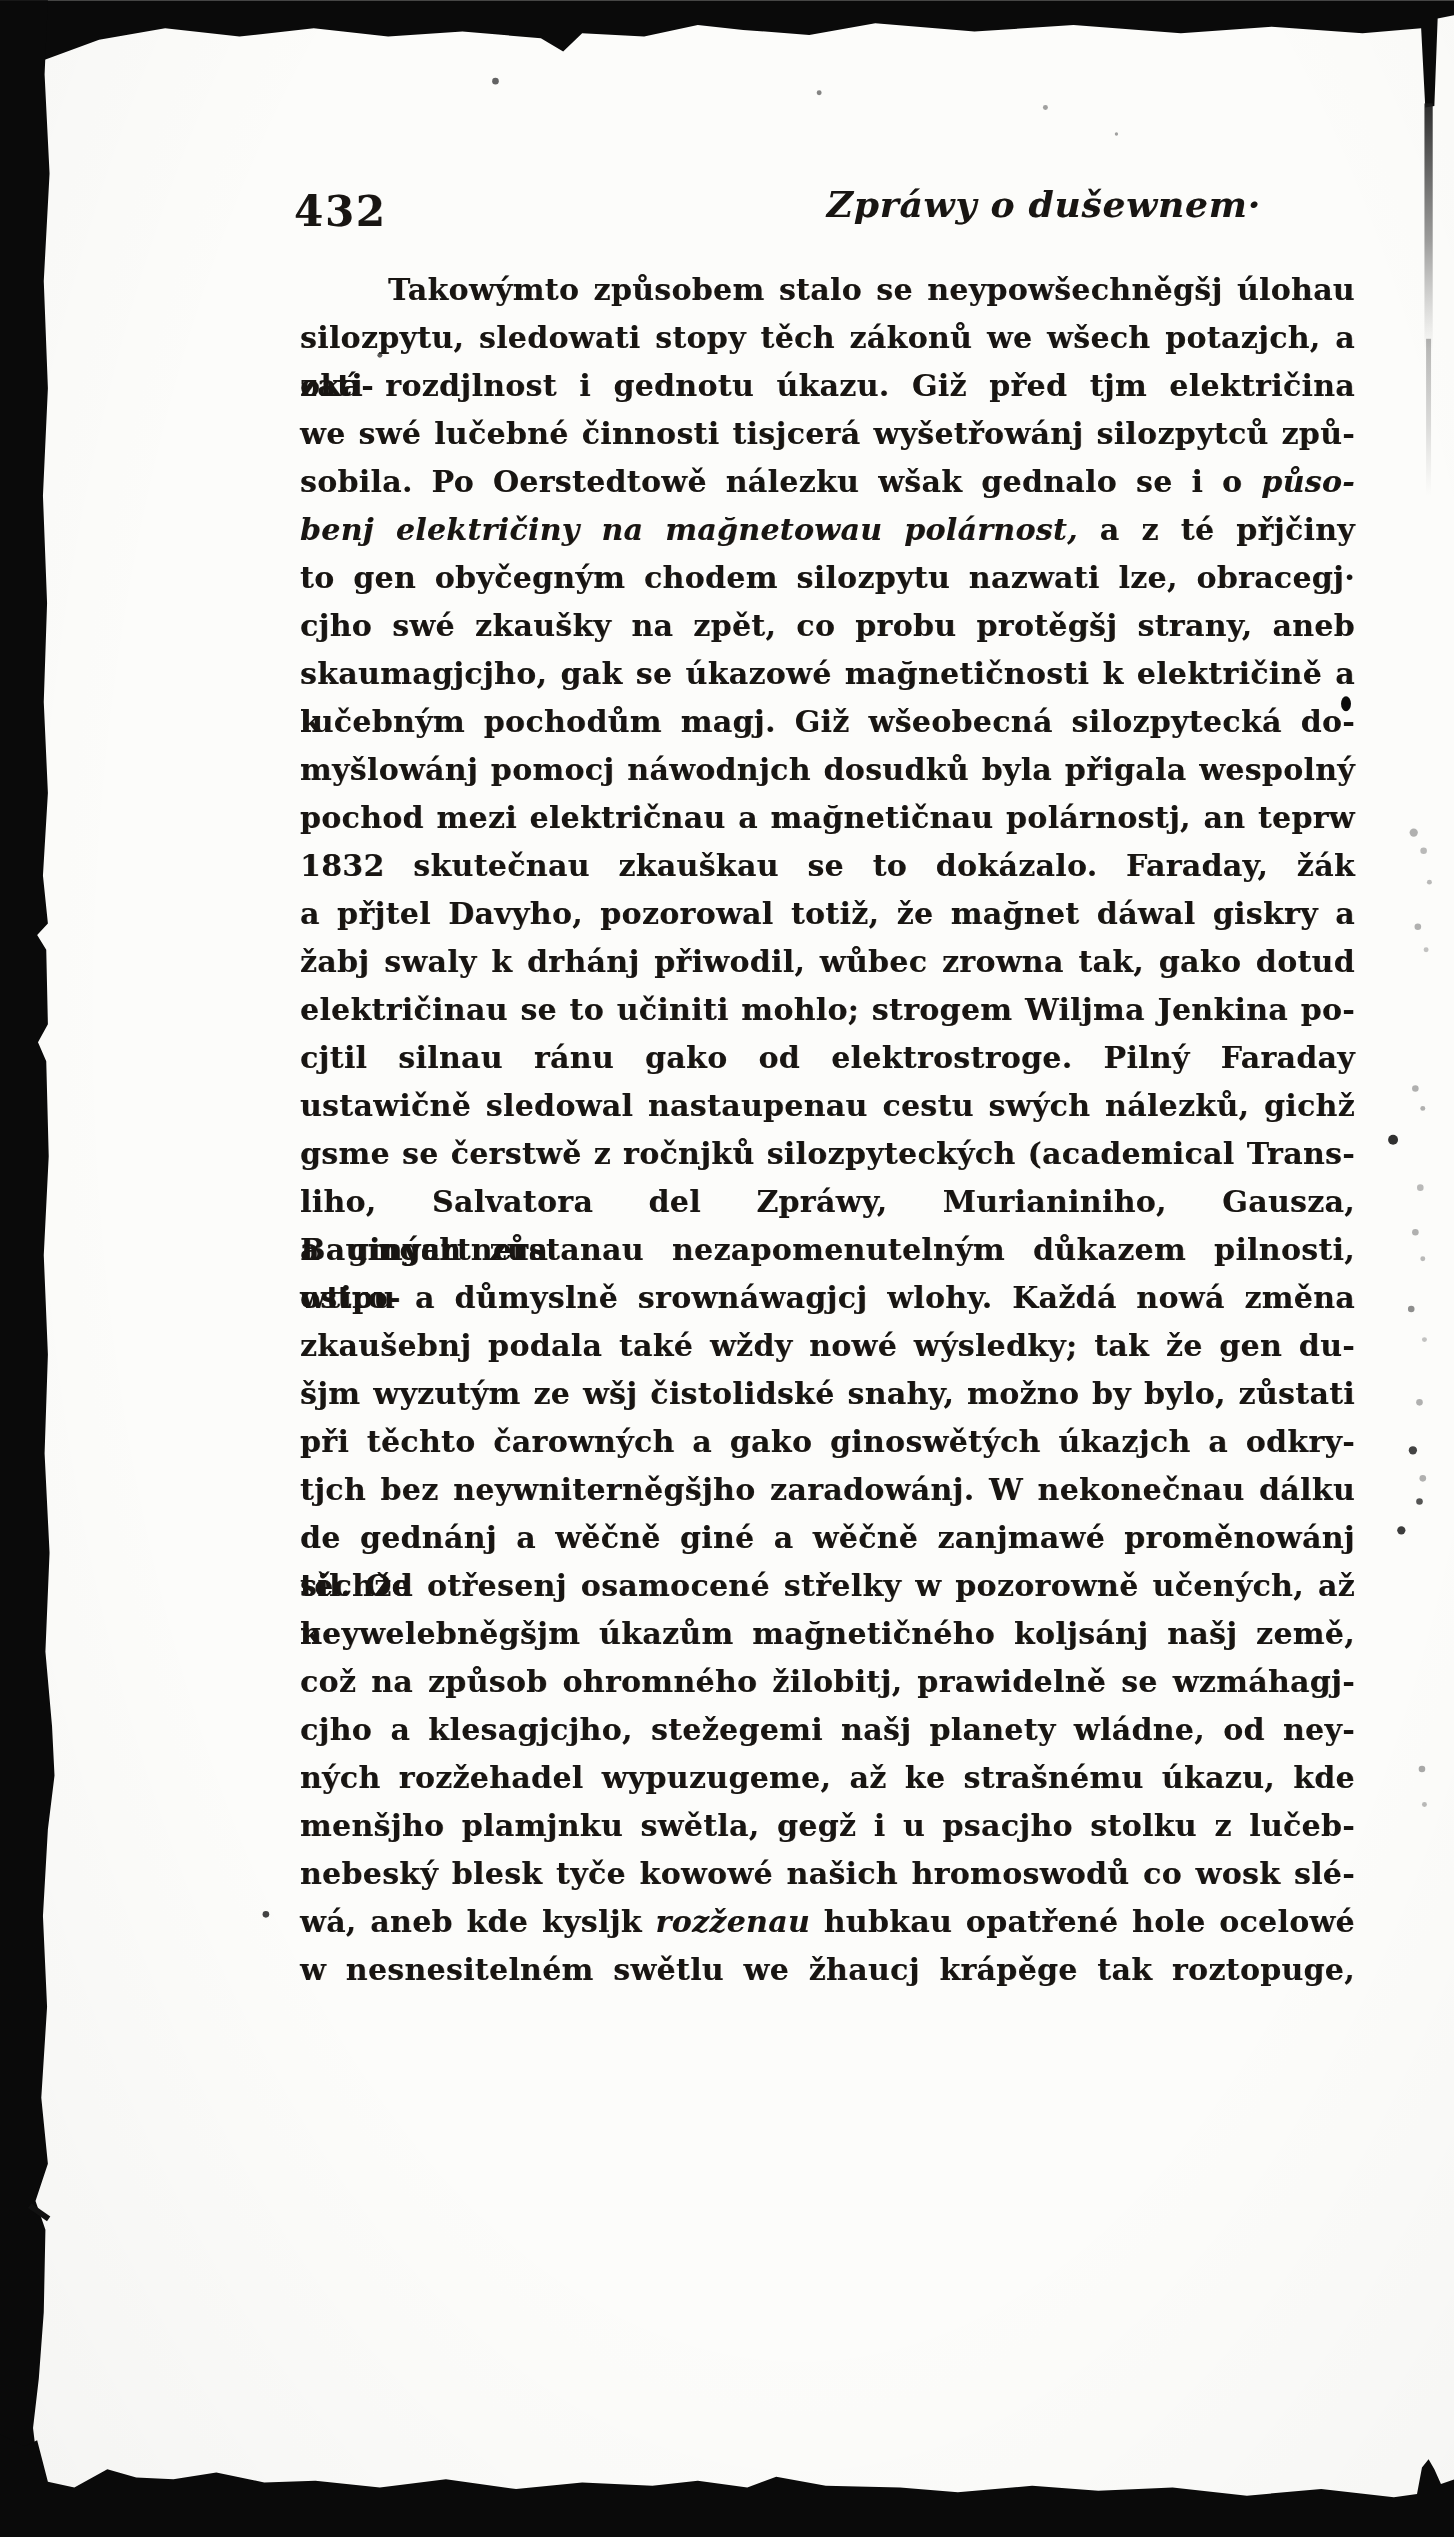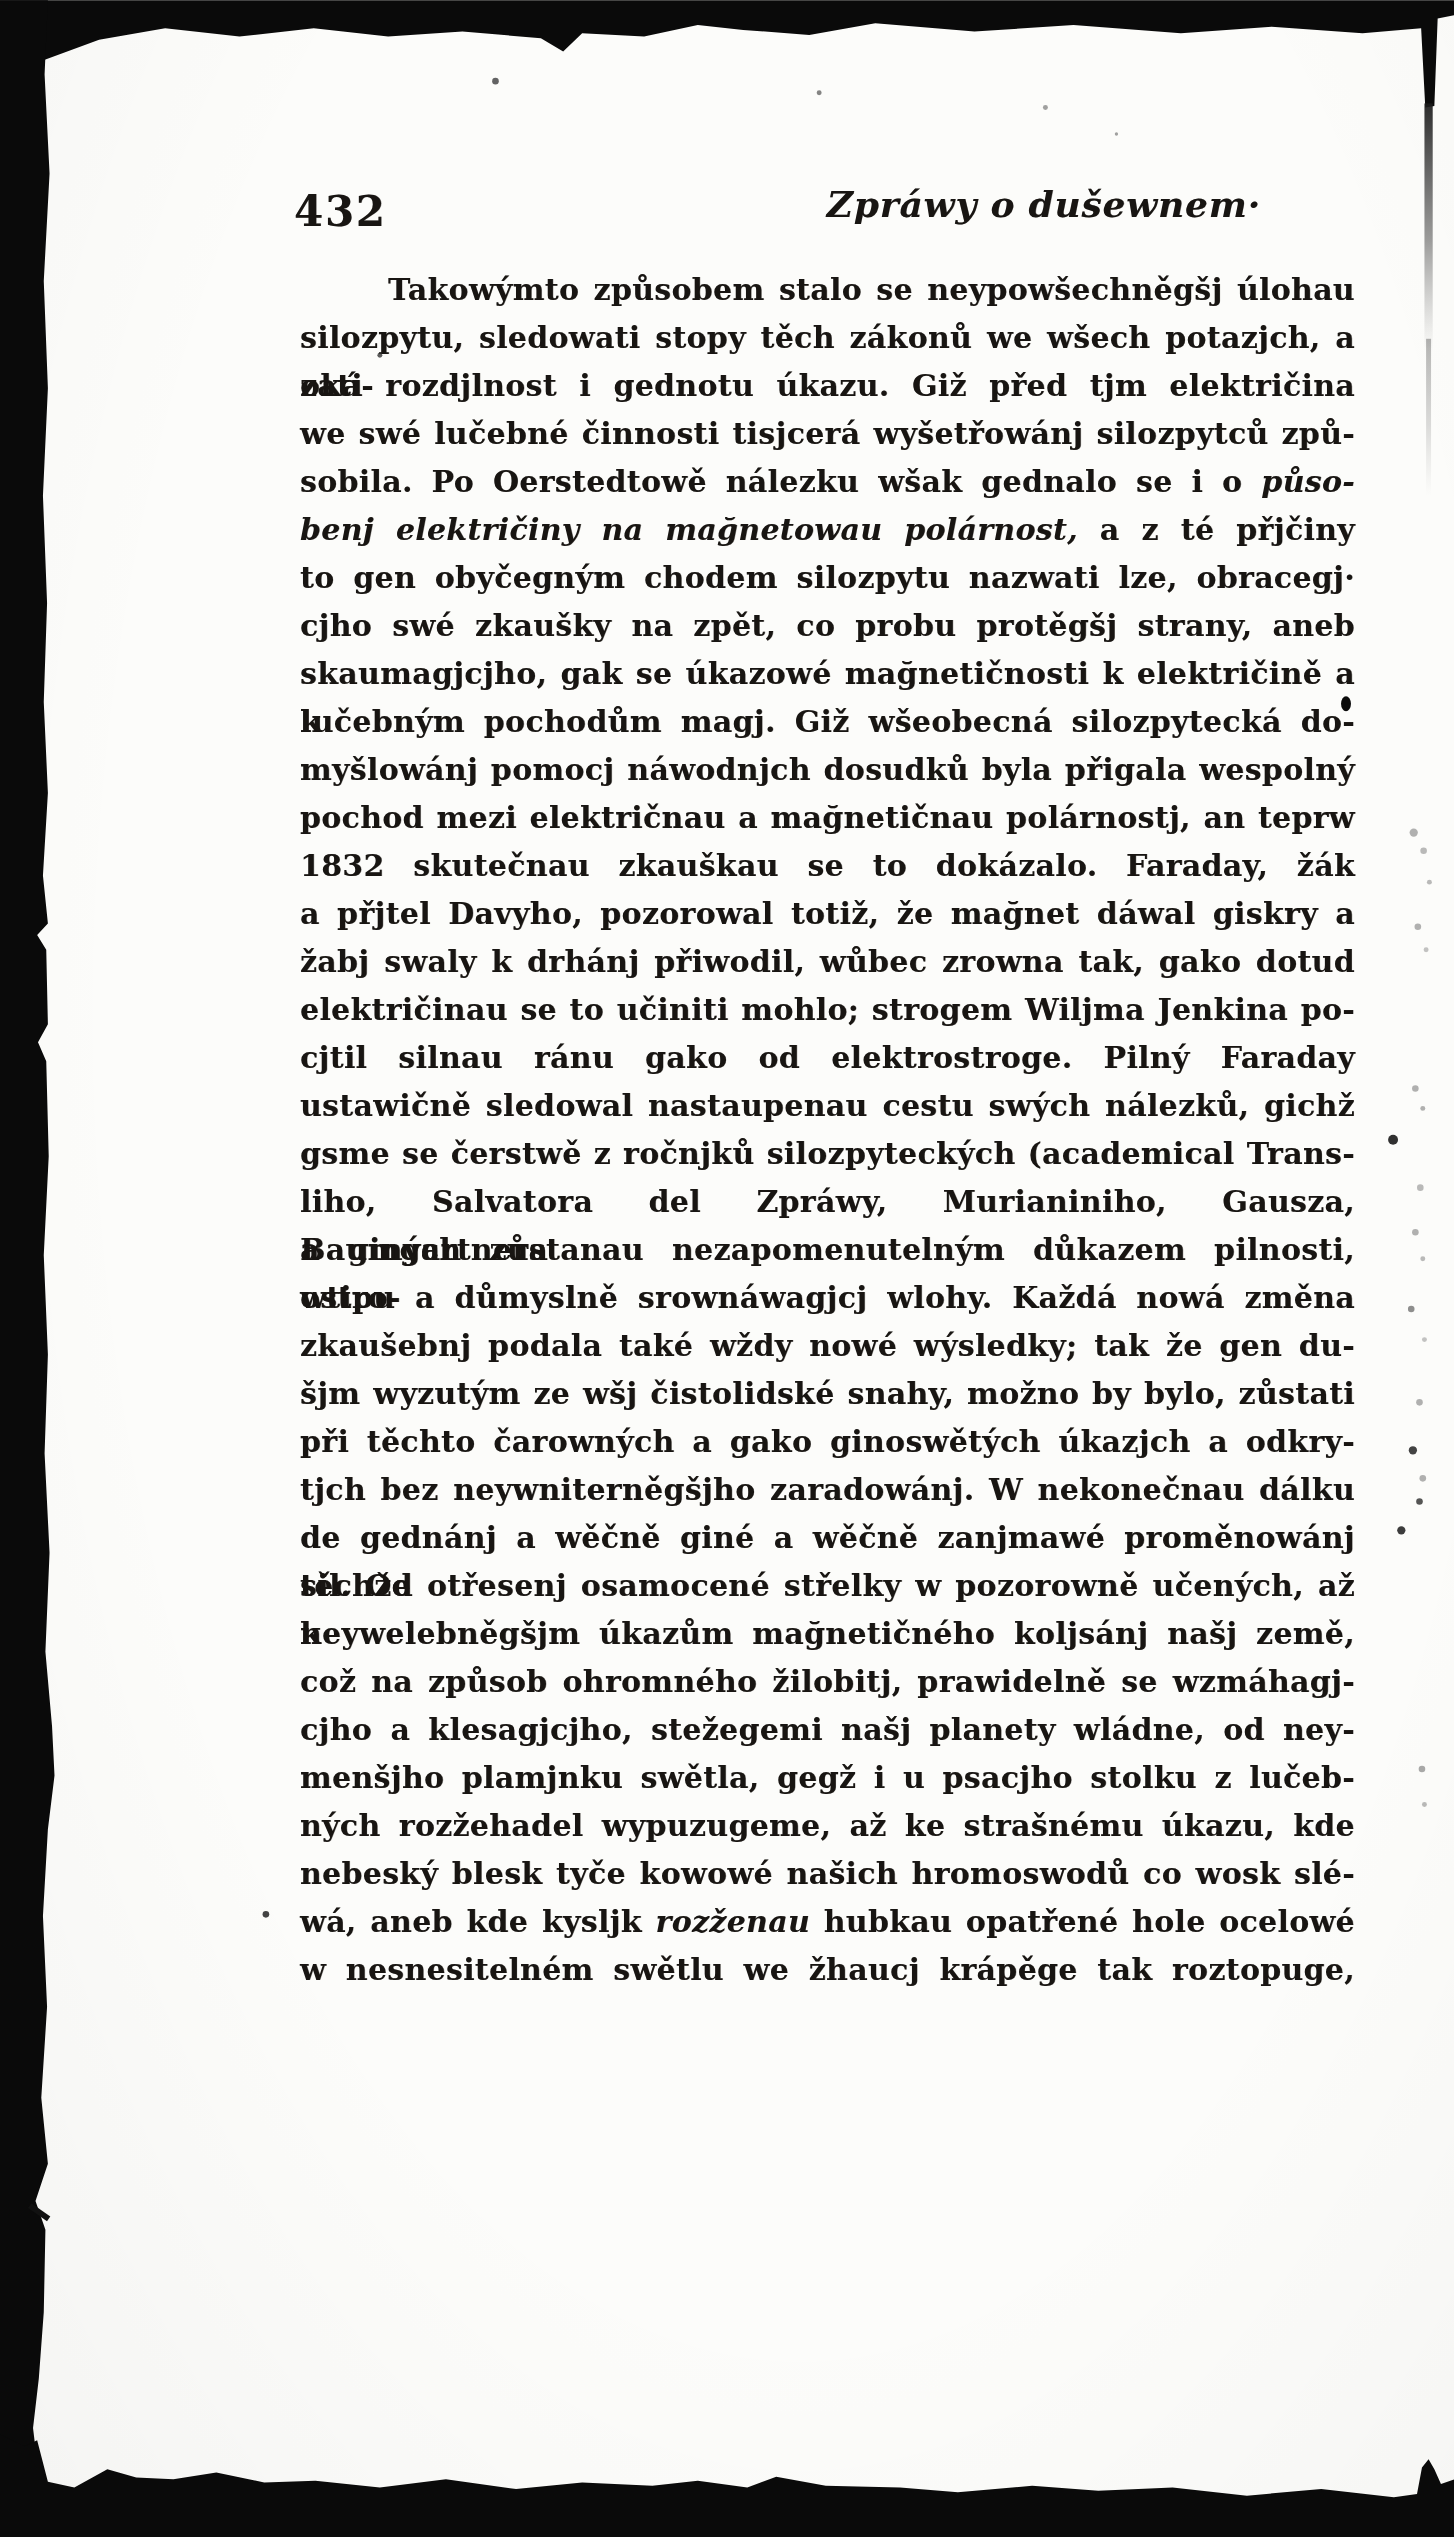--- a/index.html
+++ b/index.html
@@ -72,22 +72,22 @@
       <div class="line"><span>wtipu a důmyslně srownáwagjcj wlohy. Každá nowá změna</span></div>
       <div class="line"><span>zkaušebnj podala také wždy nowé wýsledky; tak že gen du-</span></div>
       <div class="line"><span>šjm wyzutým ze wšj čistolidské snahy, možno by bylo, zůstati</span></div>
       <div class="line"><span>při těchto čarowných a gako ginoswětých úkazjch a odkry-</span></div>
       <div class="line"><span>tjch bez neywniterněgšjho zaradowánj. W nekonečnau dálku</span></div>
       <div class="line"><span>de gednánj a wěčně giné a wěčně zanjmawé proměnowánj těchže</span></div>
       <div class="line"><span>sil. Od otřesenj osamocené střelky w pozorowně učených, až k</span></div>
       <div class="line"><span>neywelebněgšjm úkazům mağnetičného koljsánj našj země,</span></div>
       <div class="line"><span>což na způsob ohromného žilobitj, prawidelně se wzmáhagj-</span></div>
       <div class="line"><span>cjho a klesagjcjho, stežegemi našj planety wládne, od ney-</span></div>
+      <div class="line"><span>ných rozžehadel wypuzugeme, až ke strašnému úkazu, kde</span></div>
       <div class="line"><span>menšjho plamjnku swětla, gegž i u psacjho stolku z lučeb-</span></div>
-      <div class="line"><span>ných rozžehadel wypuzugeme, až ke strašnému úkazu, kde</span></div>
       <div class="line"><span>nebeský blesk tyče kowowé našich hromoswodů co wosk slé-</span></div>
       <div class="line"><span>wá, aneb kde kysljk </span><span class="italic">rozženau</span><span> hubkau opatřené hole ocelowé</span></div>
       <div class="line"><span>w nesnesitelném swětlu we žhaucj krápěge tak roztopuge,</span></div>
     </div>
 
   <svg id="artifacts" width="1455" height="2538" viewBox="0 0 1762 3073">
     <defs>
       <linearGradient id="fadeStreak" x1="0" y1="0" x2="0" y2="1">
         <stop offset="0" stop-color="#1a1a1a" stop-opacity="0.92"></stop>
         <stop offset="0.55" stop-color="#3a3a3a" stop-opacity="0.5"></stop>

